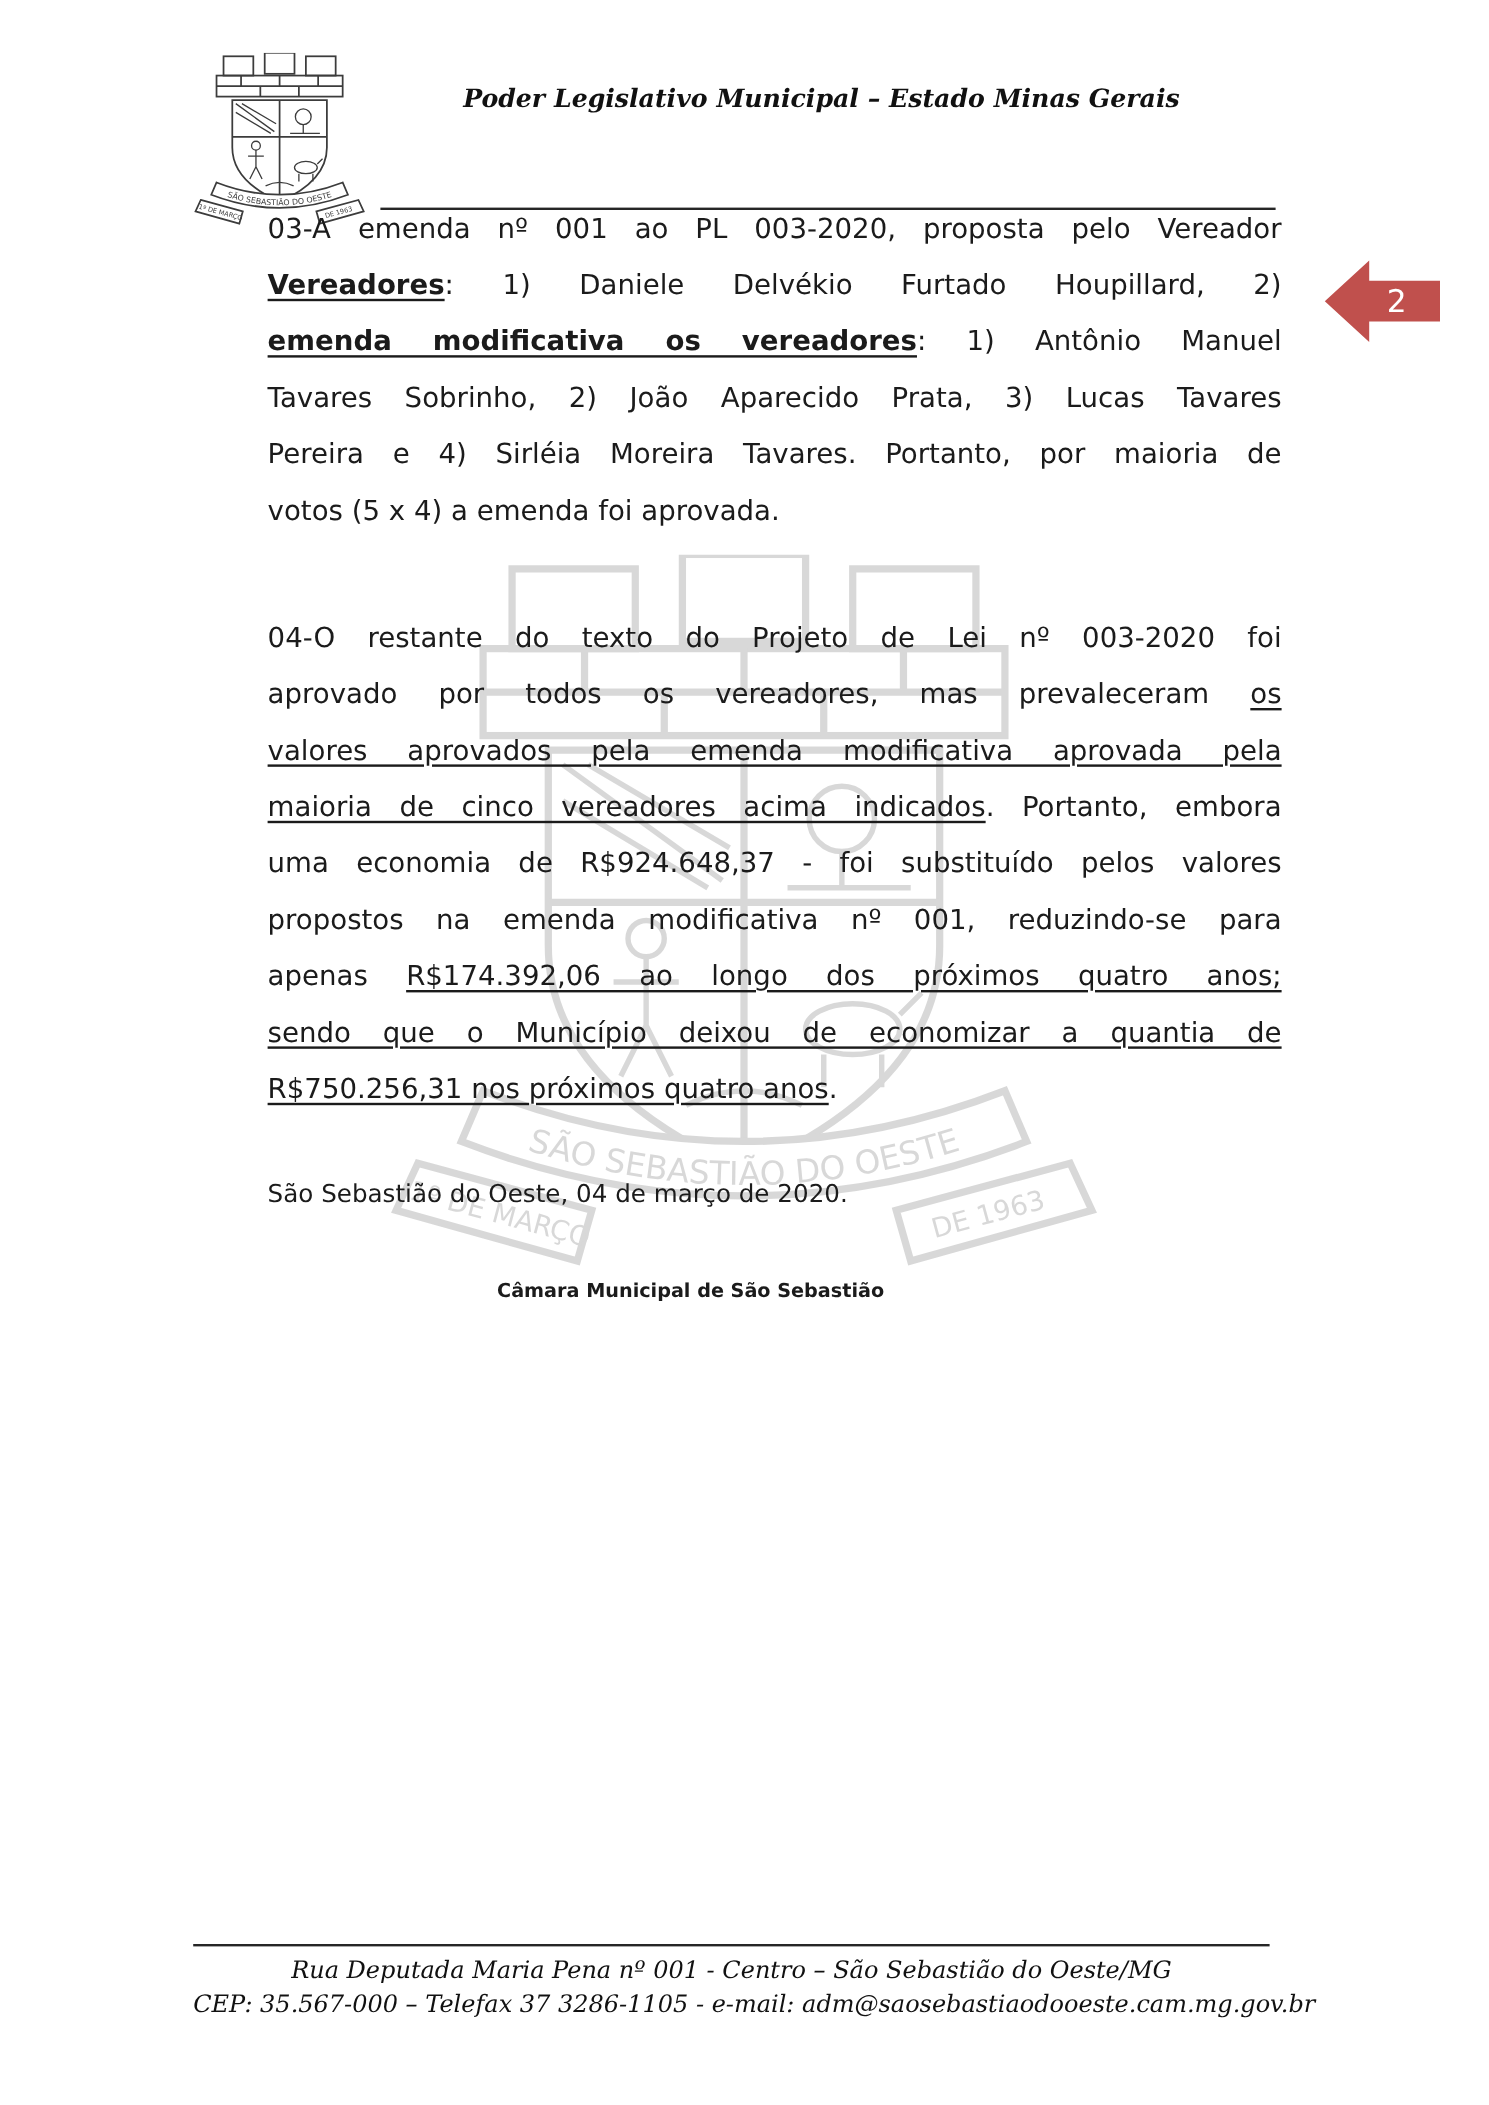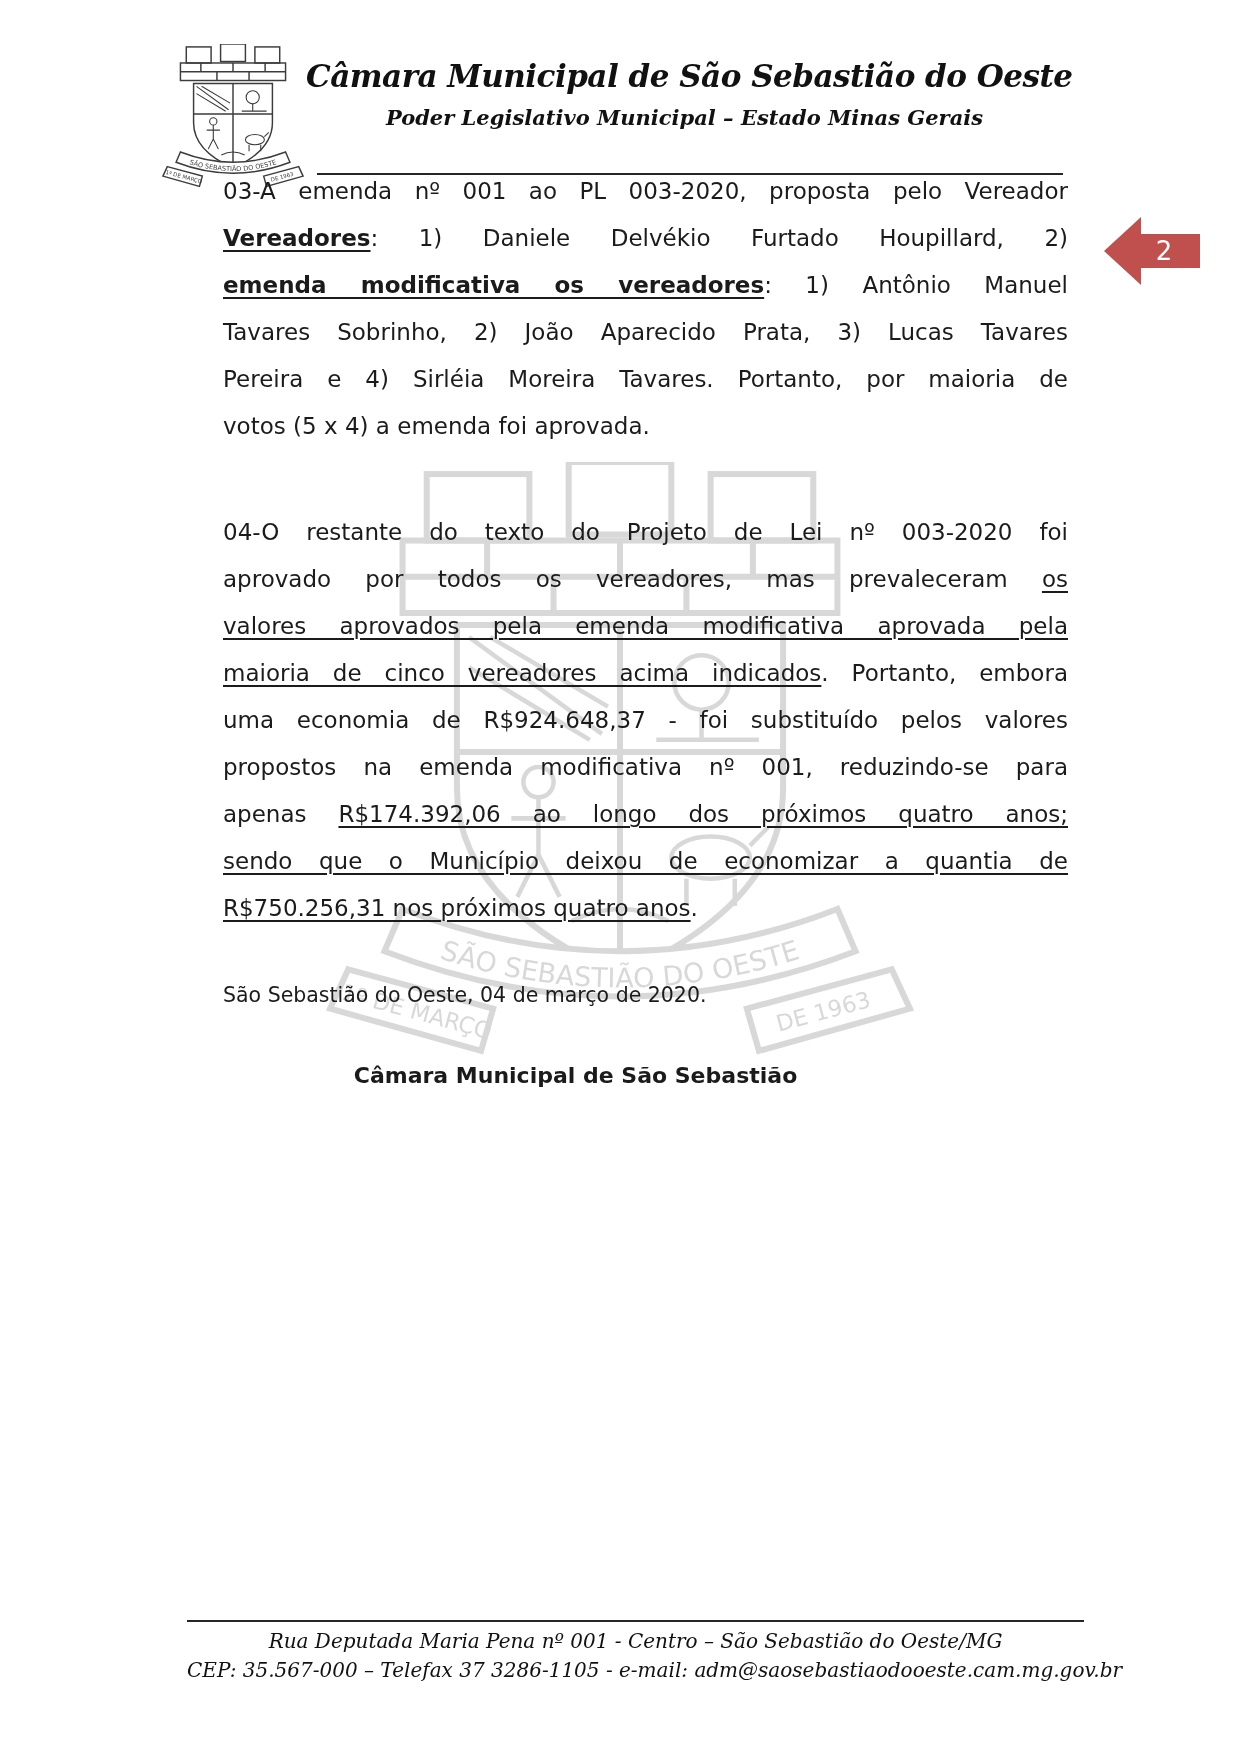--- a/index.html
+++ b/index.html
@@ -27,25 +27,25 @@
   .doc-main{position:absolute;left:223px;top:168px;width:845px;z-index:2;}
   .para{margin:0;font-size:23px;line-height:47px;}
   .para1{margin-bottom:59px;}
   .para2{margin-bottom:40px;}
   .tl{text-align:justify;text-align-last:justify;text-justify:inter-word;}
   .tl-last{text-align-last:left;}
   .b{font-weight:bold;}
   .u{text-decoration:underline;text-decoration-thickness:2px;text-underline-offset:4px;}
 
   .dateline{margin:0;font-size:20.5px;line-height:47px;text-align:left;padding-right:45px;}
-  .signature{margin:33px 0 0 0;font-size:22px;line-height:47px;font-weight:bold;
+  .signature{margin:33px 0 0 0;font-size:16px;line-height:47px;font-weight:bold;
              text-align:center;padding-right:140px;}
 
   
-  .doc-footer{position:absolute;left:187px;top:1620px;width:897px;text-align:center;}
+  .doc-footer{position:absolute;left:161px;top:1620px;width:897px;text-align:center;}
   .foot-rule{border-top:2px solid #262626;margin-bottom:5px;}
   .foot-line{font-family:"DejaVu Serif",serif;font-style:italic;font-size:20px;
              line-height:29px;color:#111;white-space:nowrap;}
 </style>
 </head>
 <body>
 
 <div class="page">
 
   <svg width="0" height="0" style="position:absolute" aria-hidden="true">
@@ -88,21 +88,20 @@
           <textPath href="#ribR" startOffset="50%" text-anchor="middle">DE 1963</textPath>
         </text>
       </symbol>
     </defs>
   </svg>
 
   <svg class="logo-coa" viewBox="0 0 200 200">
     <use href="#coa"></use>
   </svg>
   <div class="head-text">
-    <div class="doc-title">Câmara Municipal de São Sebastião do Oeste</div>
     <div class="doc-subtitle">Poder Legislativo Municipal – Estado Minas Gerais</div>
   </div>
   <div class="head-rule"></div>
 
   <svg class="badge" viewBox="0 0 104 78">
     <polygon points="4,39 41,5 41,22 100,22 100,56 41,56 41,73" fill="#c0504d"></polygon>
     <text x="64" y="48" font-size="26" fill="#ffffff" text-anchor="middle">2</text>
   </svg>
 
   <svg class="wm-coa" viewBox="0 0 200 200">

